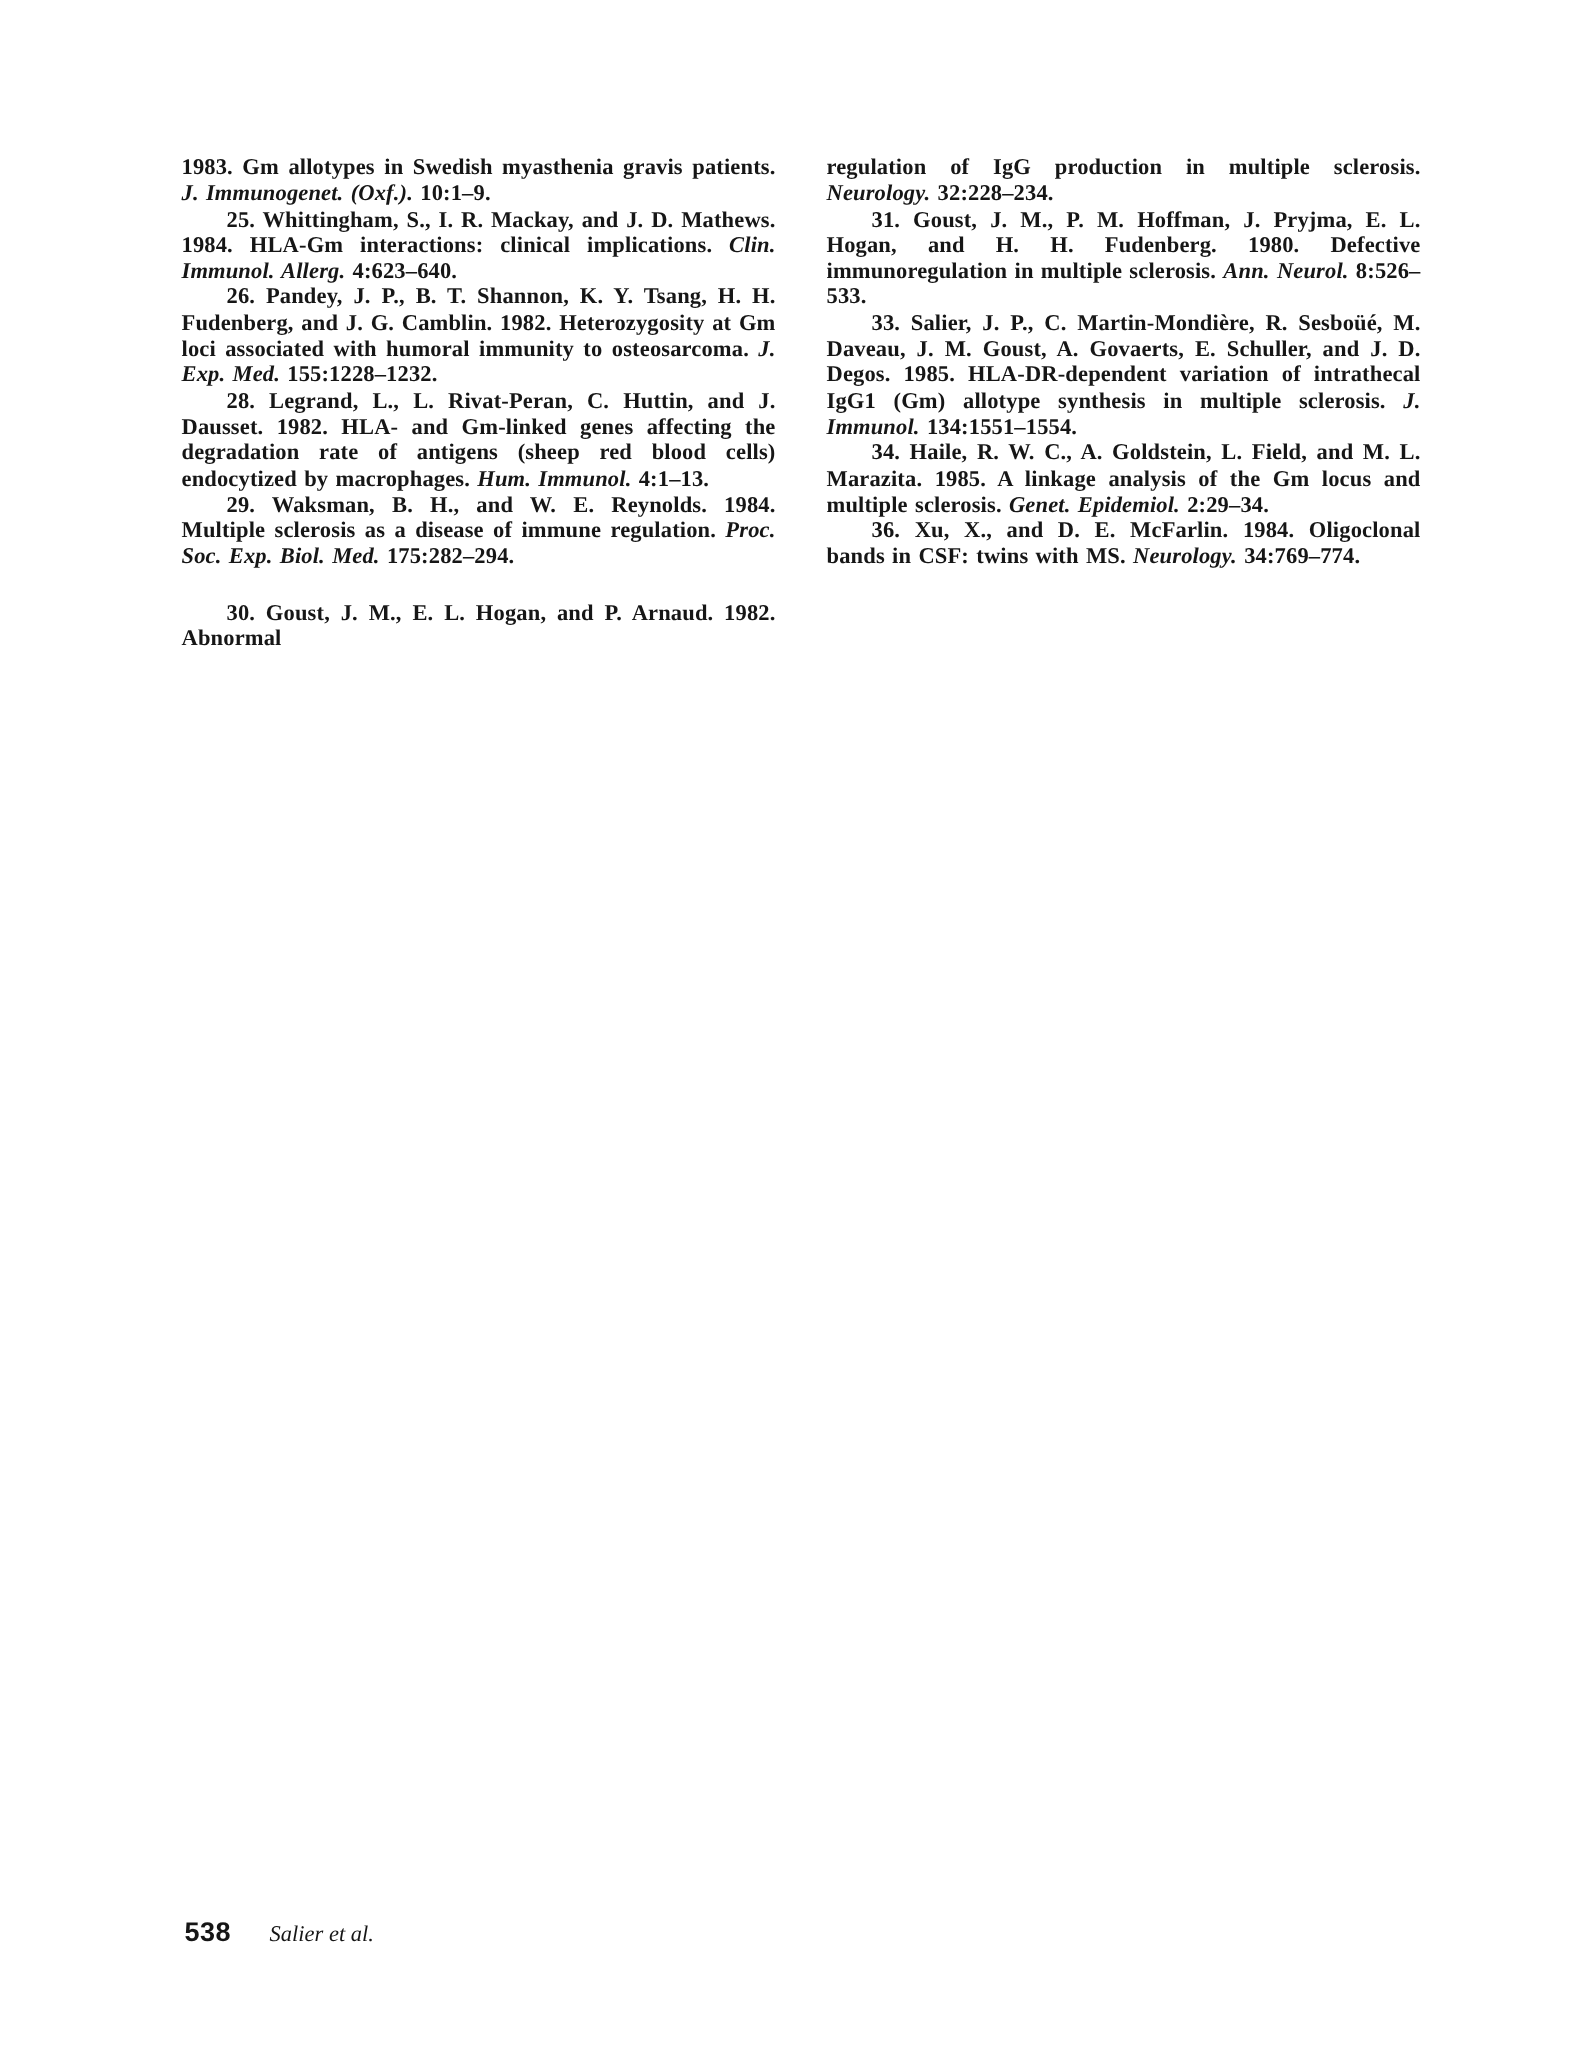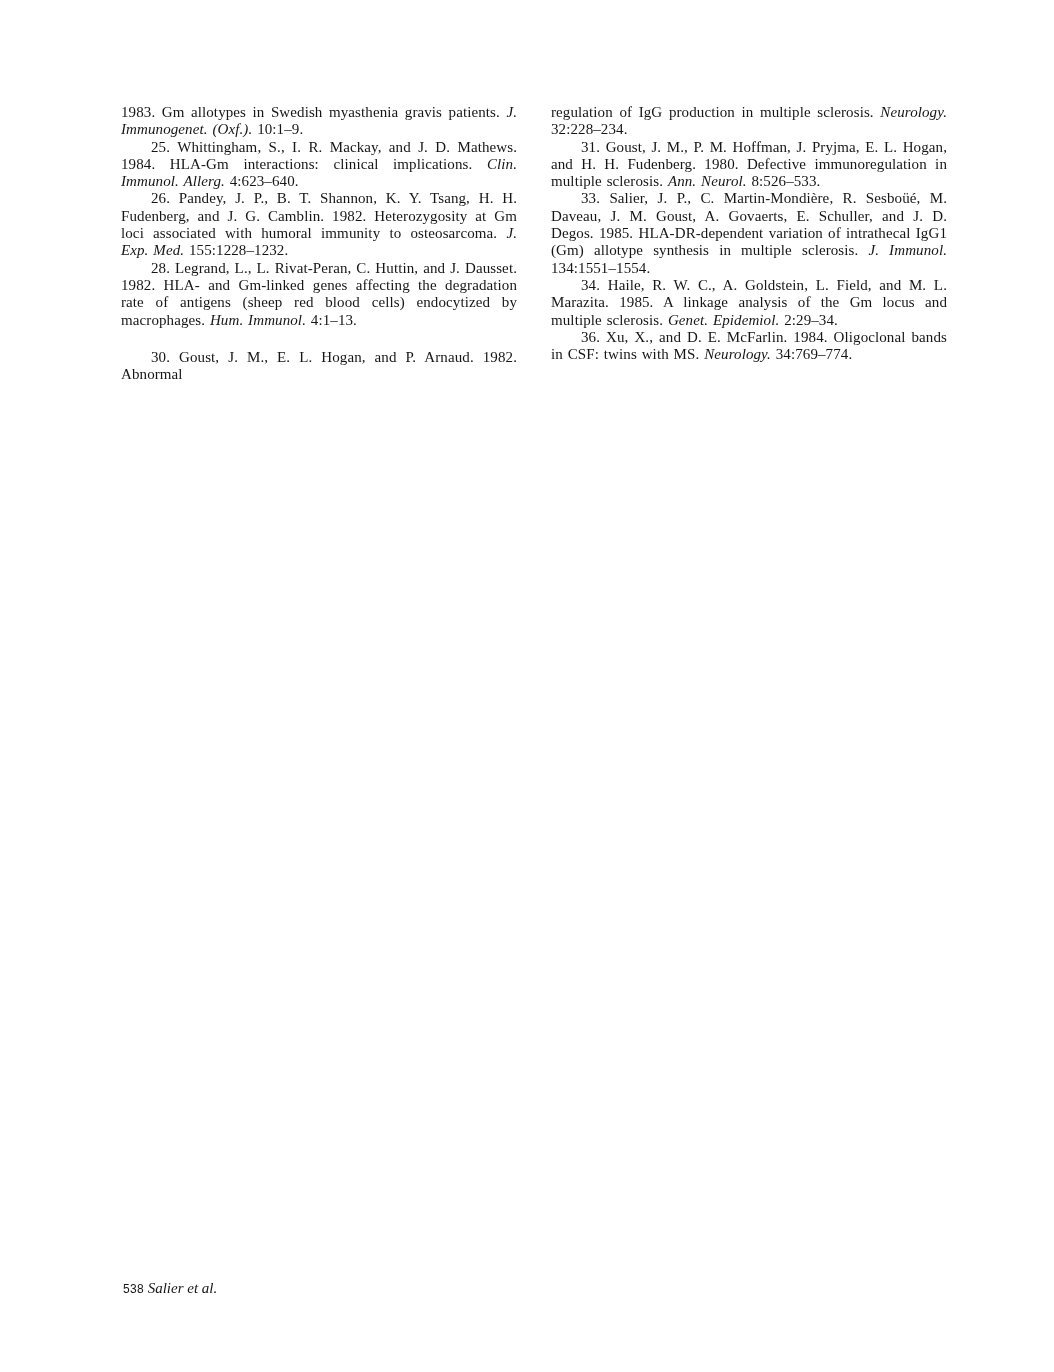--- a/index.html
+++ b/index.html
@@ -20,20 +20,21 @@
     position: absolute;
     left: 121px;
     top: 104px;
     width: 826px;
     display: flex;
     gap: 34px;
   }
   .col {
     width: 396px;
     flex: 0 0 396px;
+    font-weight: bold;
   }
   p.ref {
     margin: 0;
     font-size: 15px;
     line-height: 17.3px;
     text-align: justify;
     text-indent: 30px;
     word-spacing: 1px;
     letter-spacing: 0.1px;
   }
@@ -50,40 +51,42 @@
   .footer {
     position: absolute;
     left: 123px;
     top: 1280px;
     font-size: 15px;
     line-height: 17px;
     white-space: nowrap;
   }
   .pagenum {
     font-family: "Liberation Sans", sans-serif;
-    font-weight: normal;
-    font-size: 12px;
+    font-weight: bold;
+    font-size: 18px;
     letter-spacing: 0.3px;
   }
   .runtitle {
     font-family: "Liberation Serif", serif;
     font-style: italic;
+    margin-left: 22px;
     font-size: 15px;
   }
 </style>
 </head>
 <body>
 
 <div class="page">
   <div class="columns">
     <div class="col">
         <p class="ref cont"><span>1983. Gm allotypes in Swedish myasthenia gravis patients. </span><span class="it">J. Immunogenet. (Oxf.).</span><span> 10:1–9.</span></p>
         <p class="ref"><span>25. Whittingham, S., I. R. Mackay, and J. D. Mathews. 1984. HLA-Gm interactions: clinical implications. </span><span class="it">Clin. Immunol. Allerg.</span><span> 4:623–640.</span></p>
         <p class="ref"><span>26. Pandey, J. P., B. T. Shannon, K. Y. Tsang, H. H. Fudenberg, and J. G. Camblin. 1982. Heterozygosity at Gm loci associated with humoral immunity to osteosarcoma. </span><span class="it">J. Exp. Med.</span><span> 155:1228–1232.</span></p>
         <p class="ref"><span>28. Legrand, L., L. Rivat-Peran, C. Huttin, and J. Dausset. 1982. HLA- and Gm-linked genes affecting the degradation rate of antigens (sheep red blood cells) endocytized by macrophages. </span><span class="it">Hum. Immunol.</span><span> 4:1–13.</span></p>
+        <p class="ref"><span>29. Waksman, B. H., and W. E. Reynolds. 1984. Multiple sclerosis as a disease of immune regulation. </span><span class="it">Proc. Soc. Exp. Biol. Med.</span><span> 175:282–294.</span></p>
         <p class="ref fill"><span>30. Goust, J. M., E. L. Hogan, and P. Arnaud. 1982. Abnormal</span></p>
       </div>
     <div class="col">
         <p class="ref cont"><span>regulation of IgG production in multiple sclerosis. </span><span class="it">Neurology.</span><span> 32:228–234.</span></p>
         <p class="ref"><span>31. Goust, J. M., P. M. Hoffman, J. Pryjma, E. L. Hogan, and H. H. Fudenberg. 1980. Defective immunoregulation in multiple sclerosis. </span><span class="it">Ann. Neurol.</span><span> 8:526–533.</span></p>
         <p class="ref"><span>33. Salier, J. P., C. Martin-Mondière, R. Sesboüé, M. Daveau, J. M. Goust, A. Govaerts, E. Schuller, and J. D. Degos. 1985. HLA-DR-dependent variation of intrathecal IgG1 (Gm) allotype synthesis in multiple sclerosis. </span><span class="it">J. Immunol.</span><span> 134:1551–1554.</span></p>
         <p class="ref"><span>34. Haile, R. W. C., A. Goldstein, L. Field, and M. L. Marazita. 1985. A linkage analysis of the Gm locus and multiple sclerosis. </span><span class="it">Genet. Epidemiol.</span><span> 2:29–34.</span></p>
         <p class="ref"><span>36. Xu, X., and D. E. McFarlin. 1984. Oligoclonal bands in CSF: twins with MS. </span><span class="it">Neurology.</span><span> 34:769–774.</span></p>
       </div>
   </div>

